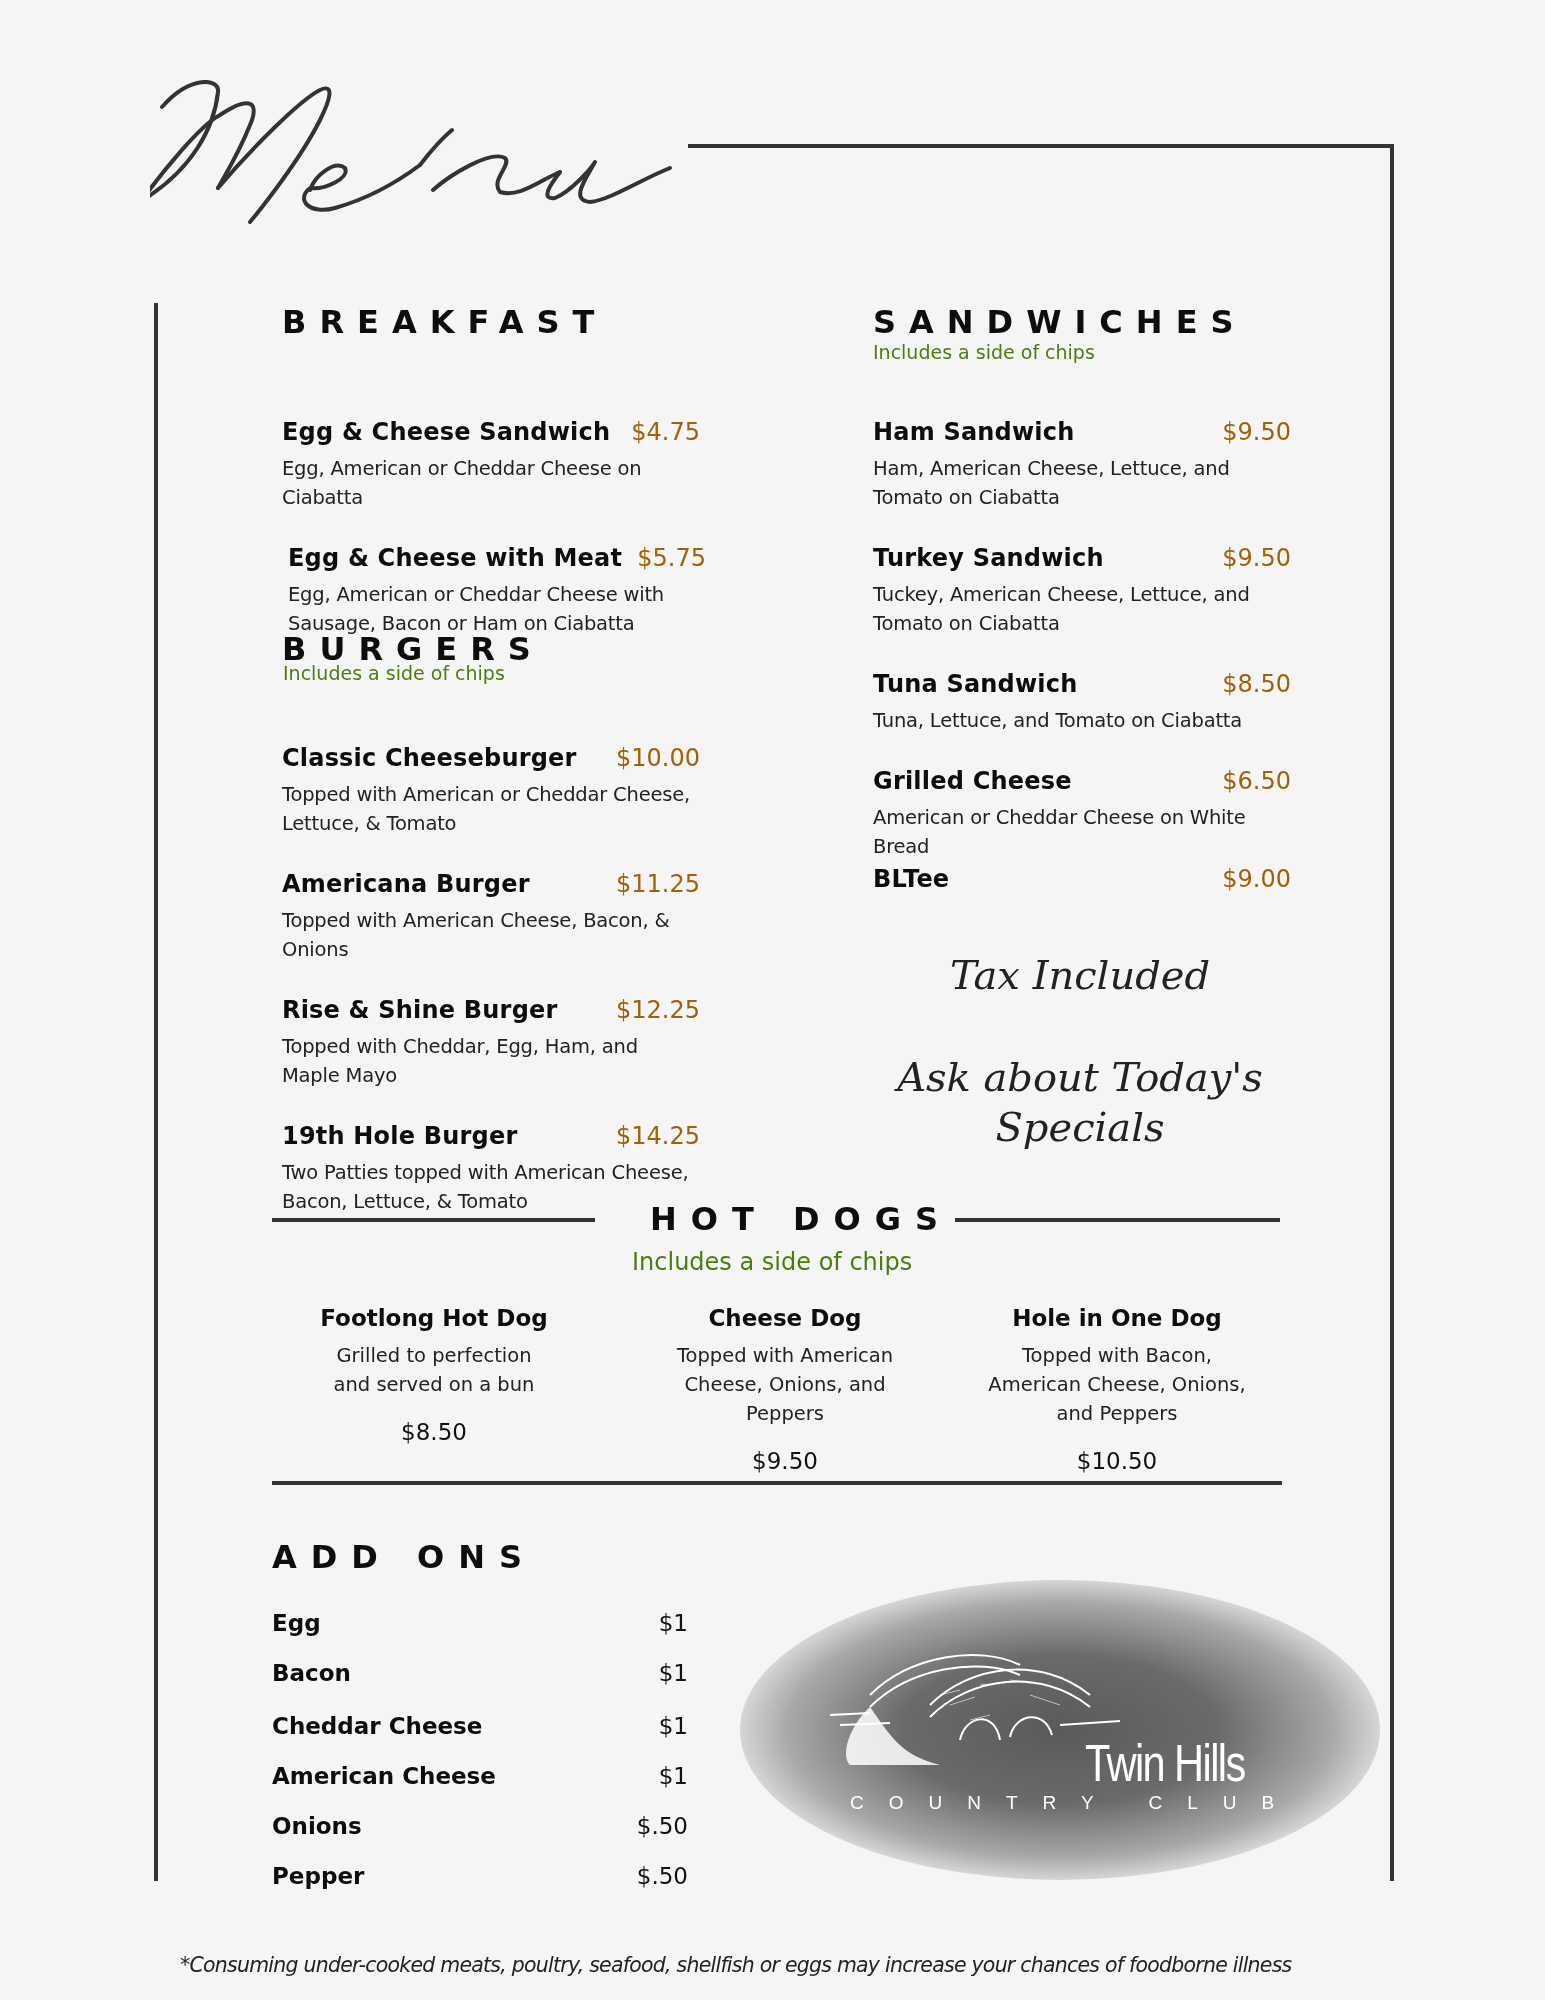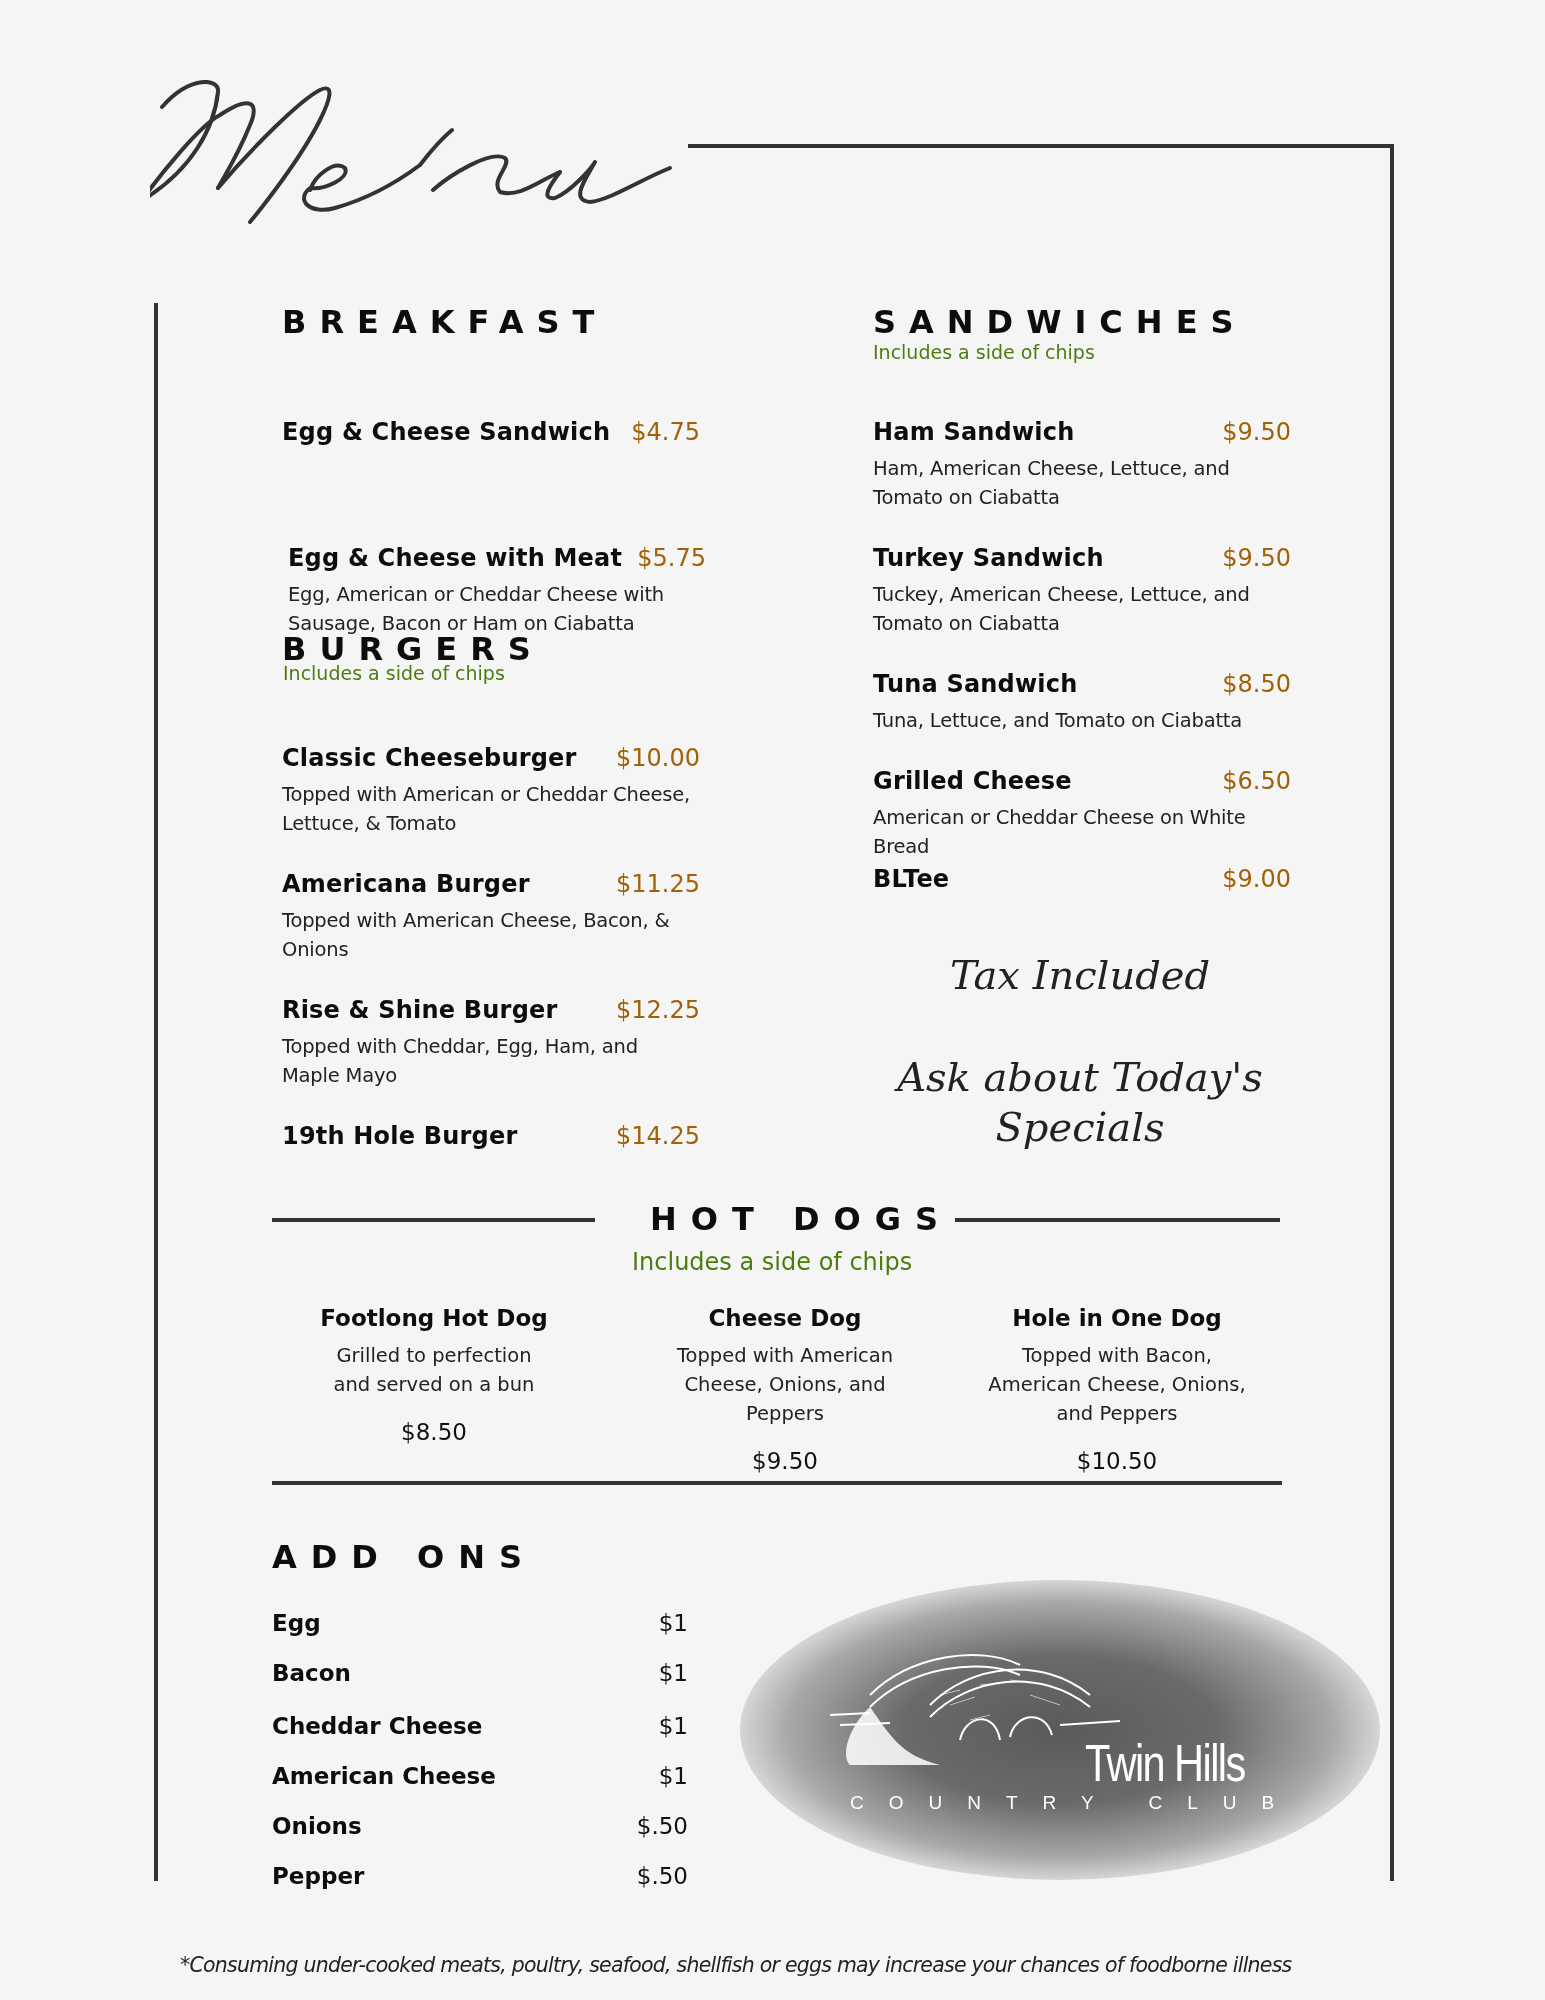--- a/index.html
+++ b/index.html
@@ -74,20 +74,21 @@
   </svg>
 </div>
 
 <div class="sec-h" style="left:282px; top:306px;">BREAKFAST</div>
 
 <div class="item" style="left:282px; top:378px;">
   <div class="row">
     <span class="name">Egg &amp; Cheese Sandwich</span>
     <span class="price">$4.75</span>
   </div>
+  <div class="desc">Egg, American or Cheddar Cheese on Ciabatta</div>
 </div>
 
 <div class="item" style="left:288px; top:504px;">
   <div class="row">
     <span class="name">Egg &amp; Cheese with Meat</span>
     <span class="price">$5.75</span>
   </div>
   <div class="desc">Egg, American or Cheddar Cheese with Sausage, Bacon or Ham on Ciabatta</div>
 </div>
 
@@ -116,20 +117,21 @@
     <span class="price">$12.25</span>
   </div>
   <div class="desc">Topped with Cheddar, Egg, Ham, and Maple Mayo</div>
 </div>
 
 <div class="item" style="left:282px; top:1082px;">
   <div class="row">
     <span class="name">19th Hole Burger</span>
     <span class="price">$14.25</span>
   </div>
+  <div class="desc">Two Patties topped with American Cheese, Bacon, Lettuce, &amp; Tomato</div>
 </div>
 
 <div class="sec-h" style="left:873px; top:306px;">SANDWICHES</div>
 <div class="sec-sub" style="left:873px; top:343px;">Includes a side of chips</div>
 
 <div class="item" style="left:873px; top:378px;">
   <div class="row">
     <span class="name">Ham Sandwich</span>
     <span class="price">$9.50</span>
   </div>

